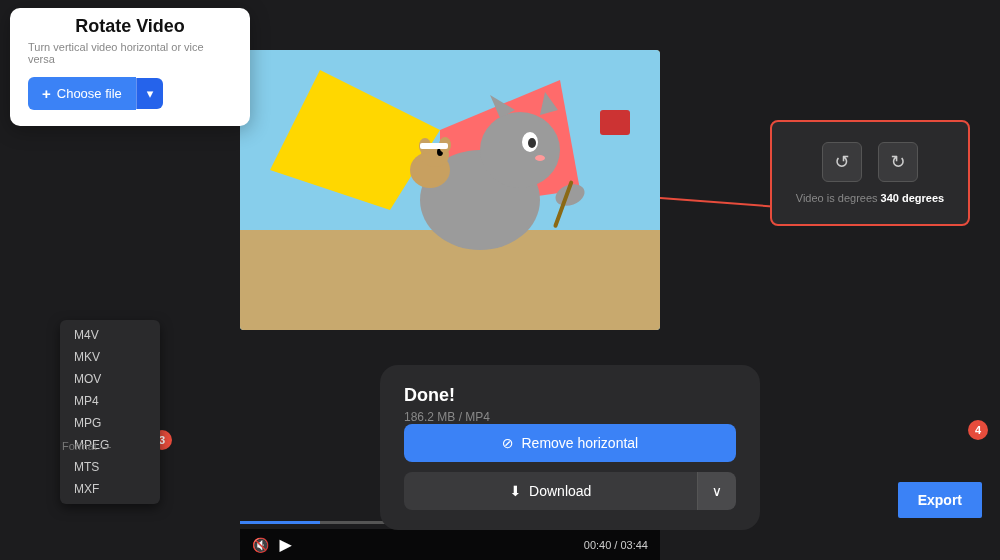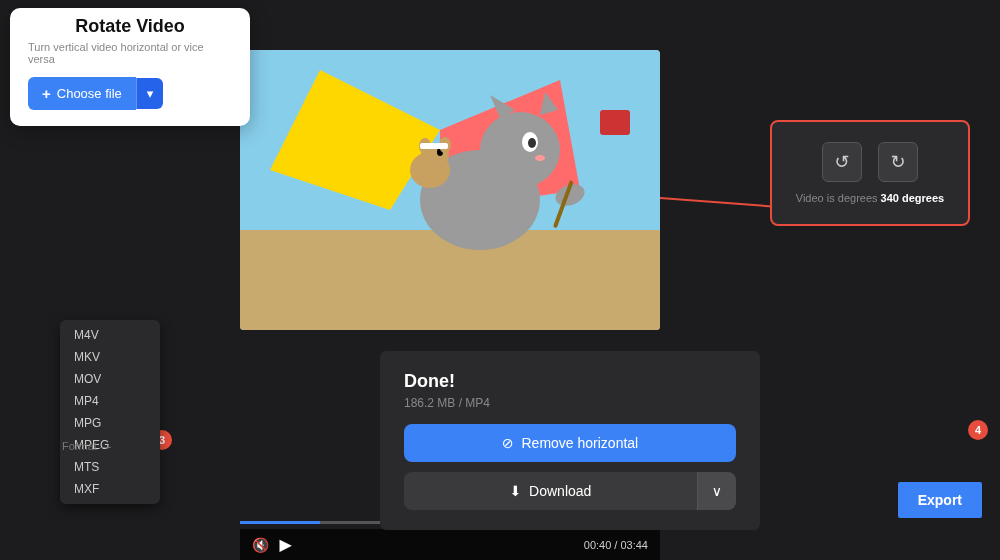--- a/index.html
+++ b/index.html
@@ -226,33 +226,32 @@
       color: #777;
     }
 
     
     .done-panel {
       position: absolute;
       bottom: 30px;
       left: 380px;
       width: 380px;
       background: #2a2a2c;
-      border-radius: 6px;
+      border-radius: 18px;
       padding: 20px 24px 20px 24px;
     }
     .done-title {
       font-size: 18px;
       font-weight: 700;
       color: white;
       margin-bottom: 4px;
     }
     .done-meta {
       font-size: 12px;
       color: #888;
-      margin-bottom: 14px;
     }
     .remove-watermark-btn {
       width: 100%;
       background: #3b82f6;
       color: white;
       border: none;
       border-radius: 8px;
       padding: 11px;
       font-size: 14px;
       font-weight: 500;

